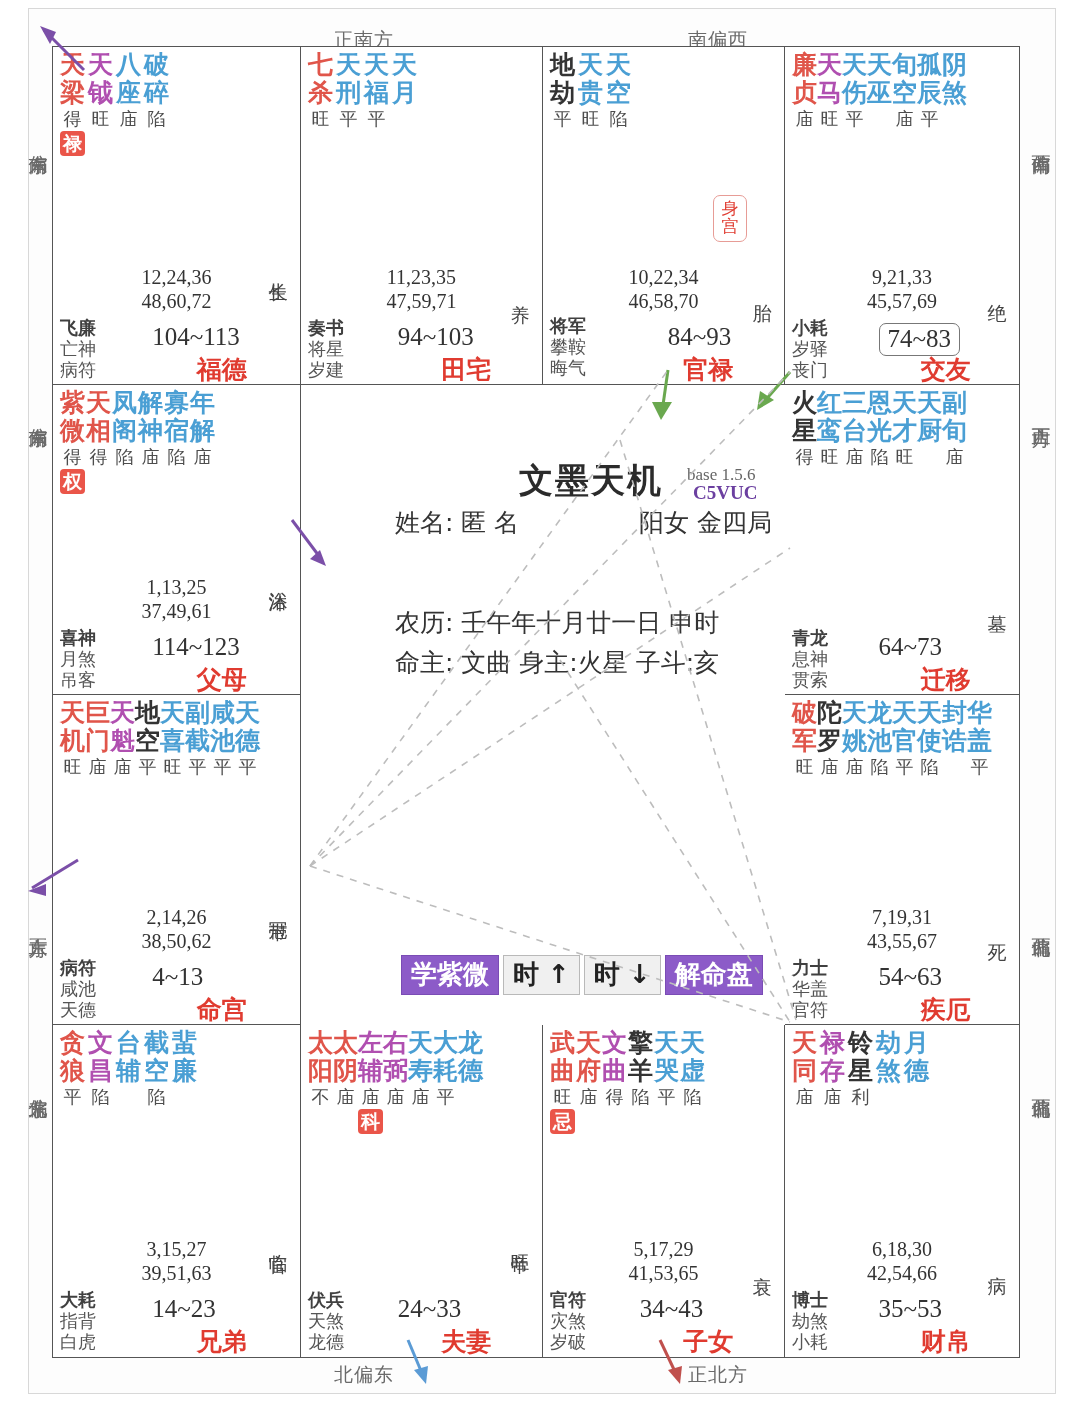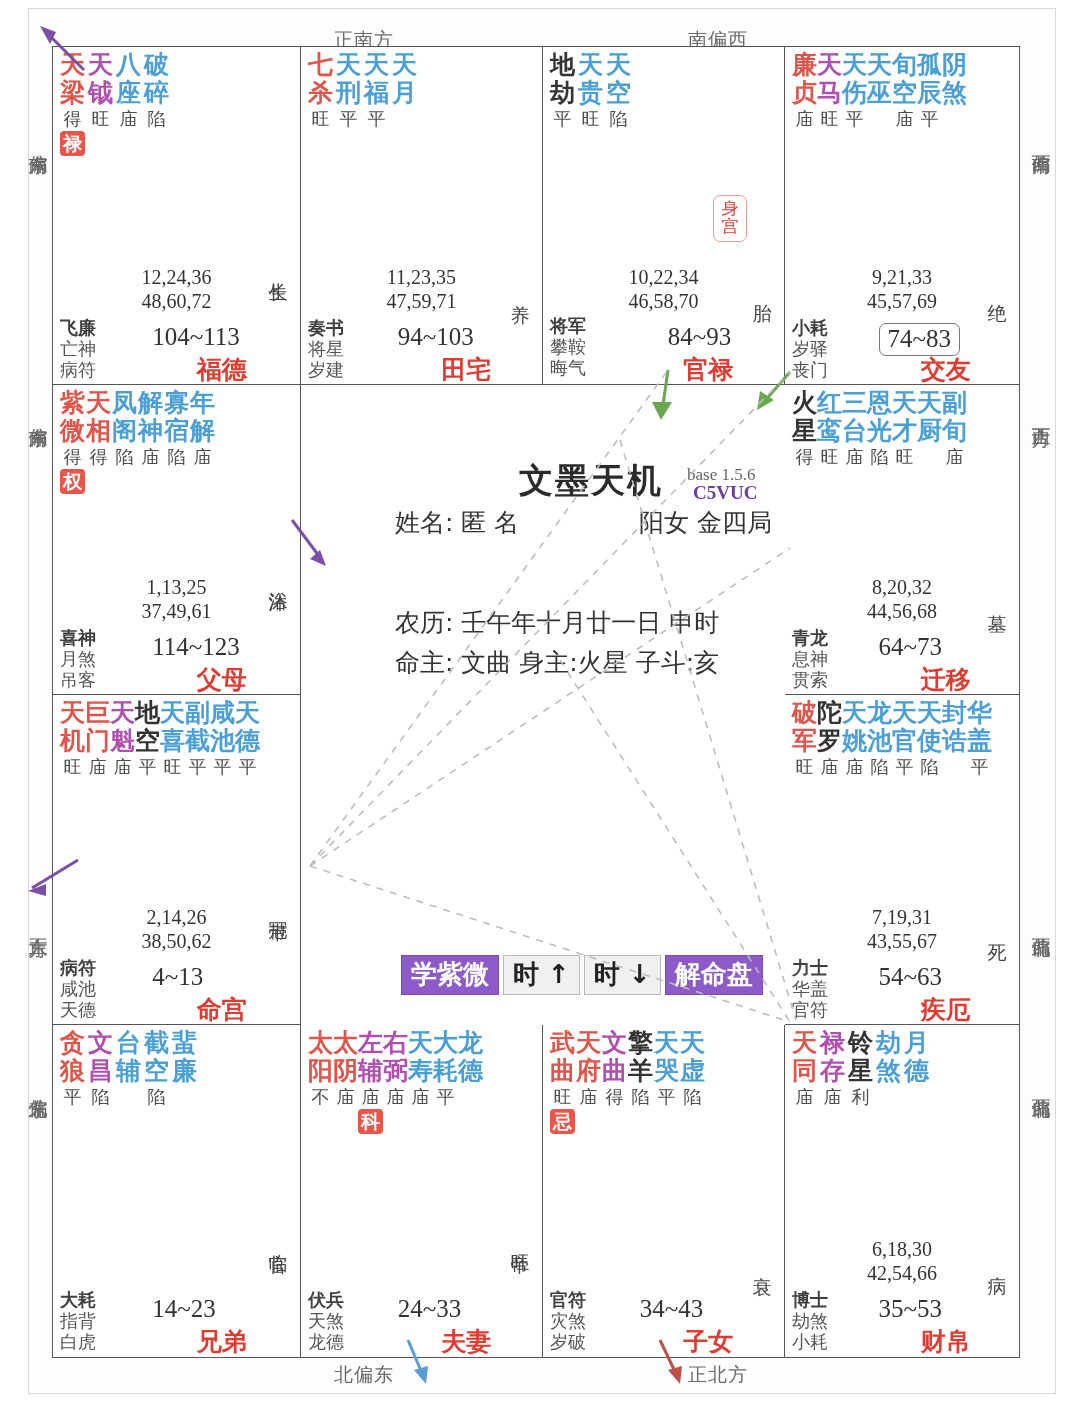--- a/index.html
+++ b/index.html
@@ -604,24 +604,20 @@
             </div>
             <div class="starcol" style="margin-right: 0px;">
               <div class="starname" style="color: rgb(74, 159, 212);">
                 <div>副</div>
                 <div>旬</div>
               </div>
               <div class="bright">庙</div>
               <div class="sihua empty"></div>
             </div>
           </div>
-          <div class="ages" style="top: 190px;">
-            <div>8,20,32</div>
-            <div>44,56,68</div>
-          </div>
           <div class="changsheng" style="top: 214px; right: 12px;">墓</div>
           <div class="decade" style="left: 93.6px; top: 248px;">64~73</div>
           <div class="gods" style="top: 242px;">
             <div class="god-main">青龙</div>
             <div>息神</div>
             <div>贯索</div>
           </div>
           <div class="palace-name" style="left: 135.72px; top: 278px;">迁移</div>
           <div class="ganzhi">己酉</div>
         </div>
@@ -823,20 +819,24 @@
             </div>
             <div class="starcol" style="margin-right: 3px;">
               <div class="starname" style="color: rgb(74, 159, 212);">
                 <div>蜚</div>
                 <div>廉</div>
               </div>
               <div class="bright"></div>
               <div class="sihua empty"></div>
             </div>
           </div>
+          <div class="ages" style="top: 212px;">
+            <div>3,15,27</div>
+            <div>39,51,63</div>
+          </div>
           <div class="changsheng" style="top: 214px; right: 12px;">临官</div>
           <div class="decade" style="left: 99.2px; top: 270px;">14~23</div>
           <div class="gods" style="top: 264px;">
             <div class="god-main">大耗</div>
             <div>指背</div>
             <div>白虎</div>
           </div>
           <div class="palace-name" style="left: 143.84px; top: 300px;">兄弟</div>
           <div class="ganzhi">壬寅</div>
         </div>
@@ -952,20 +952,24 @@
               <div class="sihua empty"></div>
             </div>
             <div class="starcol" style="margin-right: 1px;">
               <div class="starname" style="color: rgb(74, 159, 212);">
                 <div>天</div>
                 <div>虚</div>
               </div>
               <div class="bright">陷</div>
               <div class="sihua empty"></div>
             </div>
+          </div>
+          <div class="ages" style="top: 212px;">
+            <div>5,17,29</div>
+            <div>41,53,65</div>
           </div>
           <div class="changsheng" style="top: 236px; right: 12px;">衰</div>
           <div class="decade" style="left: 96.8px; top: 270px;">34~43</div>
           <div class="gods" style="top: 264px;">
             <div class="god-main">官符</div>
             <div>灾煞</div>
             <div>岁破</div>
           </div>
           <div class="palace-name" style="left: 140.36px; top: 300px;">子女</div>
           <div class="ganzhi">壬子</div>

